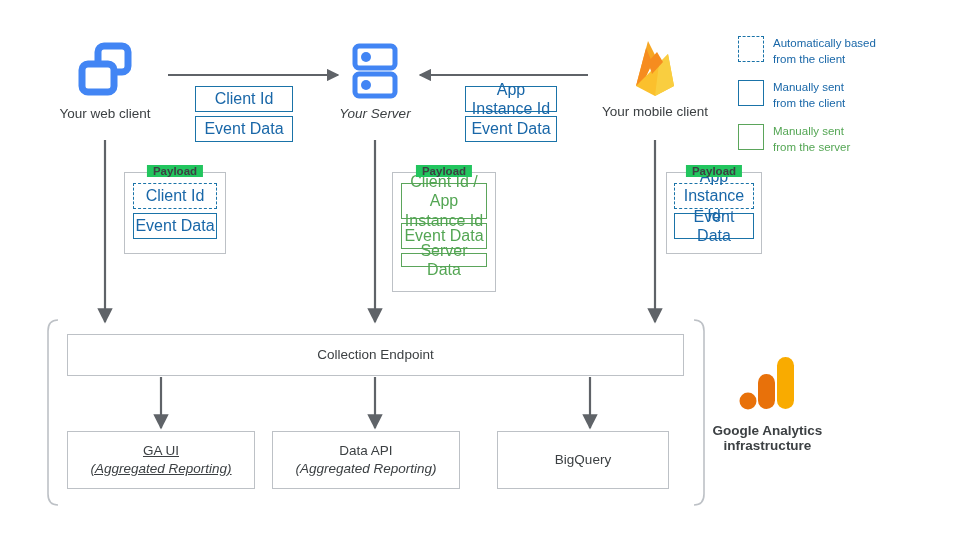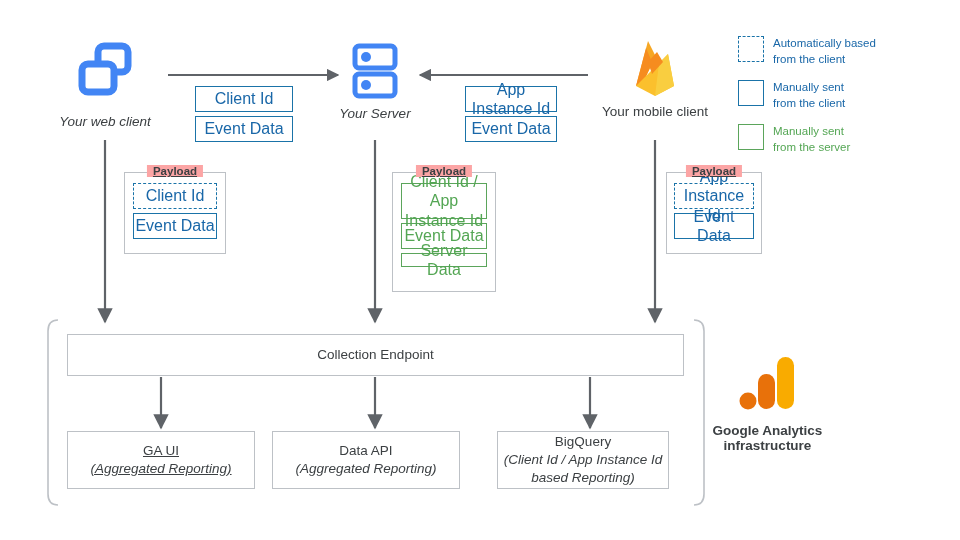--- a/index.html
+++ b/index.html
@@ -11,22 +11,22 @@
   
   .dbox{box-sizing:border-box;display:flex;align-items:center;justify-content:center;
         text-align:center;font-size:16px;line-height:1.2;background:#fff;}
   .blue-solid{border:1.4px solid #1a73a8;color:#1967a8;}
   .blue-dash{border:1.4px dashed #1a73a8;color:#1967a8;}
   .green-solid{border:1.4px solid #5ba55b;color:#54a654;}
 
   
   .payload{box-sizing:border-box;border:1px solid #bdc1c6;background:#fff;}
   .payload-title{position:absolute;top:-8px;left:50%;transform:translateX(-50%);
-     background:#fca5a5;padding:0 6px;font-size:11.5px;font-weight:bold;color:#3c4043;
-     white-space:nowrap;text-decoration:underline;}
+     background:#22c55e;padding:0 6px;font-size:11.5px;font-weight:bold;color:#3c4043;
+     white-space:nowrap;}
 
   
   .gbox{box-sizing:border-box;border:1px solid #bdc1c6;background:#fff;
         display:flex;flex-direction:column;align-items:center;justify-content:center;
         text-align:center;font-size:13.5px;color:#3c4043;line-height:1.35;}
   .gbox em{font-style:italic;}
 
   
   .leg-row{display:flex;align-items:flex-start;gap:9px;margin-bottom:13px;}
   .leg-sw{width:26px;height:26px;box-sizing:border-box;flex:none;background:#fff;}
@@ -70,21 +70,21 @@
   <path d="M694,320 Q704,320 704,331 L704,494 Q704,505 694,505" fill="none" stroke="#bdc1c6" stroke-width="1.6"></path>
 </svg>
 
 <div class="abs" style="left:40px;top:38px;width:130px;">
   <div style="display:flex;justify-content:center;">
     <svg width="62" height="62" viewBox="0 0 62 62">
       <rect x="24" y="8" width="30" height="26" rx="6" ry="6" fill="none" stroke="#4285f4" stroke-width="7"></rect>
       <rect x="8" y="26" width="32" height="28" rx="6" ry="6" fill="#fff" stroke="#4285f4" stroke-width="7"></rect>
     </svg>
   </div>
-  <div class="lbl" style="margin-top:14px;font-style:italic;">Your web client</div>
+  <div class="lbl" style="margin-top:6px;">Your web client</div>
 </div>
 
 <div class="abs" style="left:310px;top:38px;width:130px;">
   <div style="display:flex;justify-content:center;">
     <svg width="56" height="62" viewBox="0 0 56 62">
       <rect x="8" y="8" width="40" height="22" rx="4" ry="4" fill="none" stroke="#4285f4" stroke-width="5"></rect>
       <circle cx="19" cy="19" r="5" fill="#4285f4"></circle>
       <rect x="8" y="36" width="40" height="22" rx="4" ry="4" fill="none" stroke="#4285f4" stroke-width="5"></rect>
       <circle cx="19" cy="47" r="5" fill="#4285f4"></circle>
     </svg>
@@ -150,22 +150,20 @@
   <em>(Aggregated Reporting)</em>
 </div>
 
 <div class="abs gbox" style="left:272px;top:431px;width:188px;height:58px;">
   <span>Data API</span>
   <em>(Aggregated Reporting)</em>
 </div>
 
 <div class="abs gbox" style="left:497px;top:431px;width:172px;height:58px;">
   <span>BigQuery</span>
-  <em style="white-space:pre-line;">(Client Id / App Instance Id
-based Reporting)</em>
 </div>
 
 <div class="abs" style="left:705px;top:355px;width:125px;">
   <div style="display:flex;justify-content:center;">
     <svg width="62" height="62" viewBox="0 0 62 62">
       <rect x="40" y="2" width="17" height="52" rx="8.5" ry="8.5" fill="#f9ab00"></rect>
       <rect x="21" y="19" width="17" height="35" rx="8.5" ry="8.5" fill="#e8710a"></rect>
       <circle cx="11" cy="46" r="8.5" fill="#e8710a"></circle>
     </svg>
   </div>

